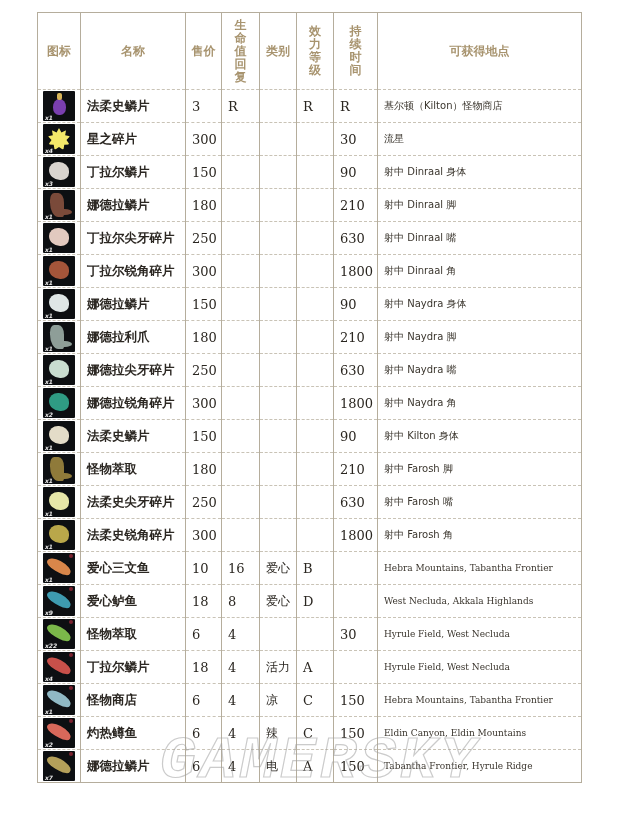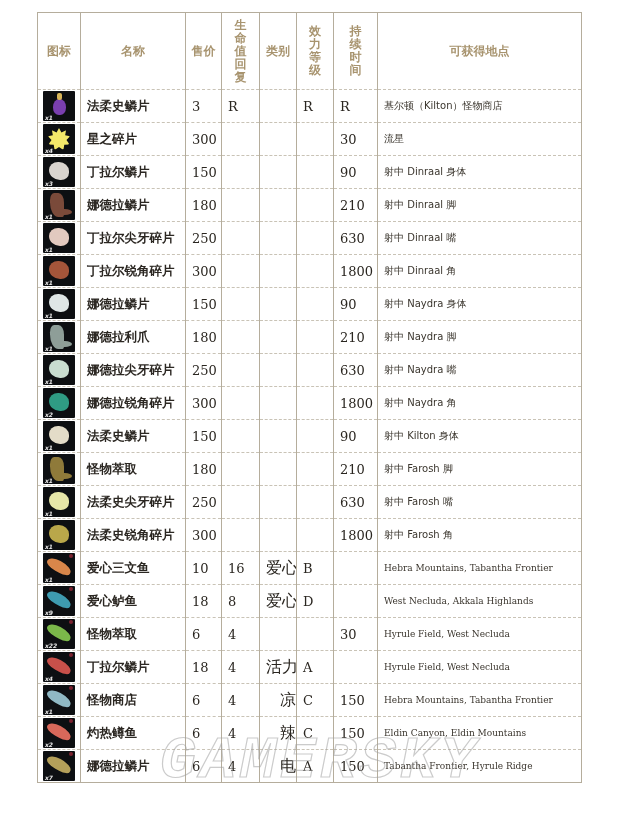--- a/index.html
+++ b/index.html
@@ -12,21 +12,21 @@
        vertical-align:middle; border-left:1.5px solid #b5ad9c; border-right:1.5px solid #b5ad9c;
        height:76px; padding:0; line-height:13px; background:#fff; }
   th .stack span { display:block; }
   td { height:32px; border-left:1.5px solid #b5ad9c; border-right:1.5px solid #b5ad9c;
        border-top:1px dashed #c9c3b6; padding:0 0 0 6px; font-size:13px; color:#2a2620;
        vertical-align:middle; white-space:nowrap; overflow:hidden; }
   td.icon-cell { padding:0; text-align:center; }
   td.name { font-family:"DejaVu Sans", "Liberation Sans", sans-serif; font-size:12.5px; font-weight:bold; color:#2b2722; }
   td.loc { font-size:10px; color:#3a352d; font-family:"DejaVu Sans", "Liberation Sans", sans-serif; }
   td.loc.en { font-family:"DejaVu Serif","Liberation Serif",serif; font-size:9px;margin-left:12px; }
-  td.cat { font-family:"DejaVu Sans","Liberation Sans",sans-serif; font-size:16px;text-align:right; }
+  td.cat { font-family:"DejaVu Sans","Liberation Sans",sans-serif; font-size:12px; }
   .icon { display:inline-block; width:32px; height:30px; background:#0d0f12; position:relative;
           vertical-align:middle; border-radius:1px; overflow:hidden; }
   .icon .shape { position:absolute; left:6px; top:5px; width:20px; height:18px; border-radius:45% 50% 40% 55%; }
   .icon .shape.potion { left:10px; top:8px; width:13px; height:16px; border-radius:50% 50% 45% 45%; }
   .icon .shape.potion::before { content:""; position:absolute; left:4px; top:-6px; width:5px; height:7px; background:#d8b65a; border-radius:2px; }
   .icon .shape.star { left:5px; top:4px; width:22px; height:22px; border-radius:50%;
           clip-path: polygon(50% 0%,61% 20%,82% 10%,78% 33%,100% 38%,84% 55%,98% 75%,74% 76%,70% 100%,50% 86%,30% 100%,26% 76%,2% 75%,16% 55%,0% 38%,22% 33%,18% 10%,39% 20%); }
   .icon .shape.claw { left:7px; top:3px; width:14px; height:24px; border-radius:30% 40% 10% 60%; }
   .icon .shape.claw::after { content:""; position:absolute; left:8px; top:16px; width:14px; height:6px; background:inherit; border-radius:0 50% 50% 0; }
   .icon .shape.fish { left:3px; top:8px; width:26px; height:11px; border-radius:50% 60% 40% 50%; transform:rotate(28deg); }

